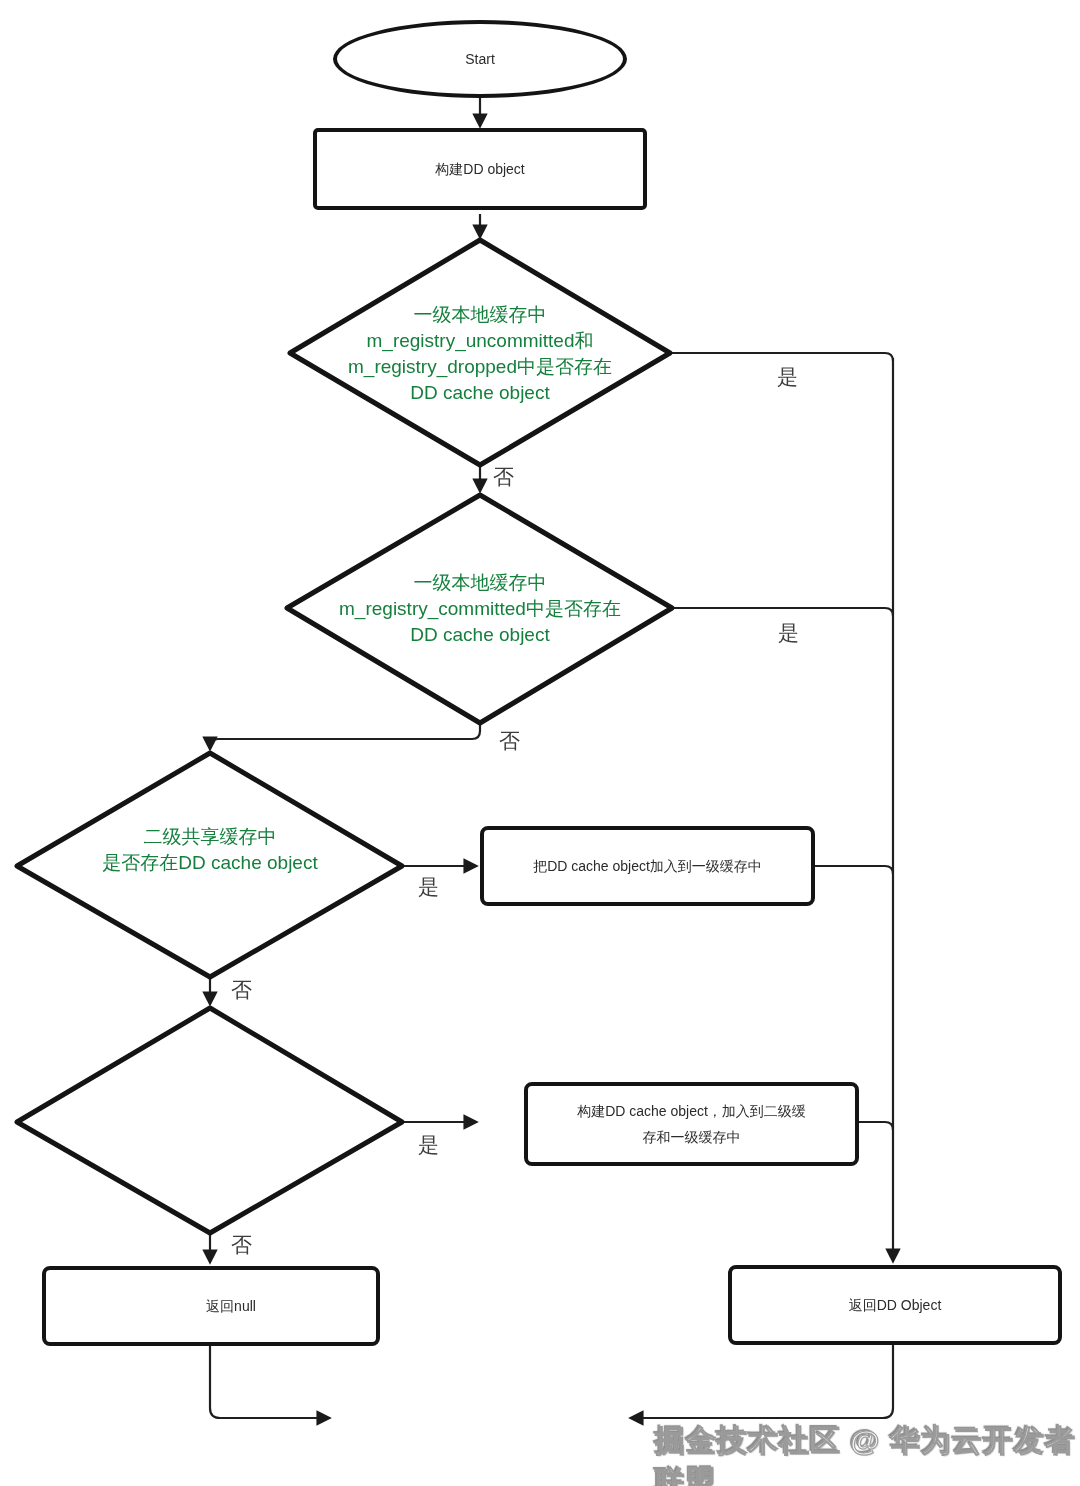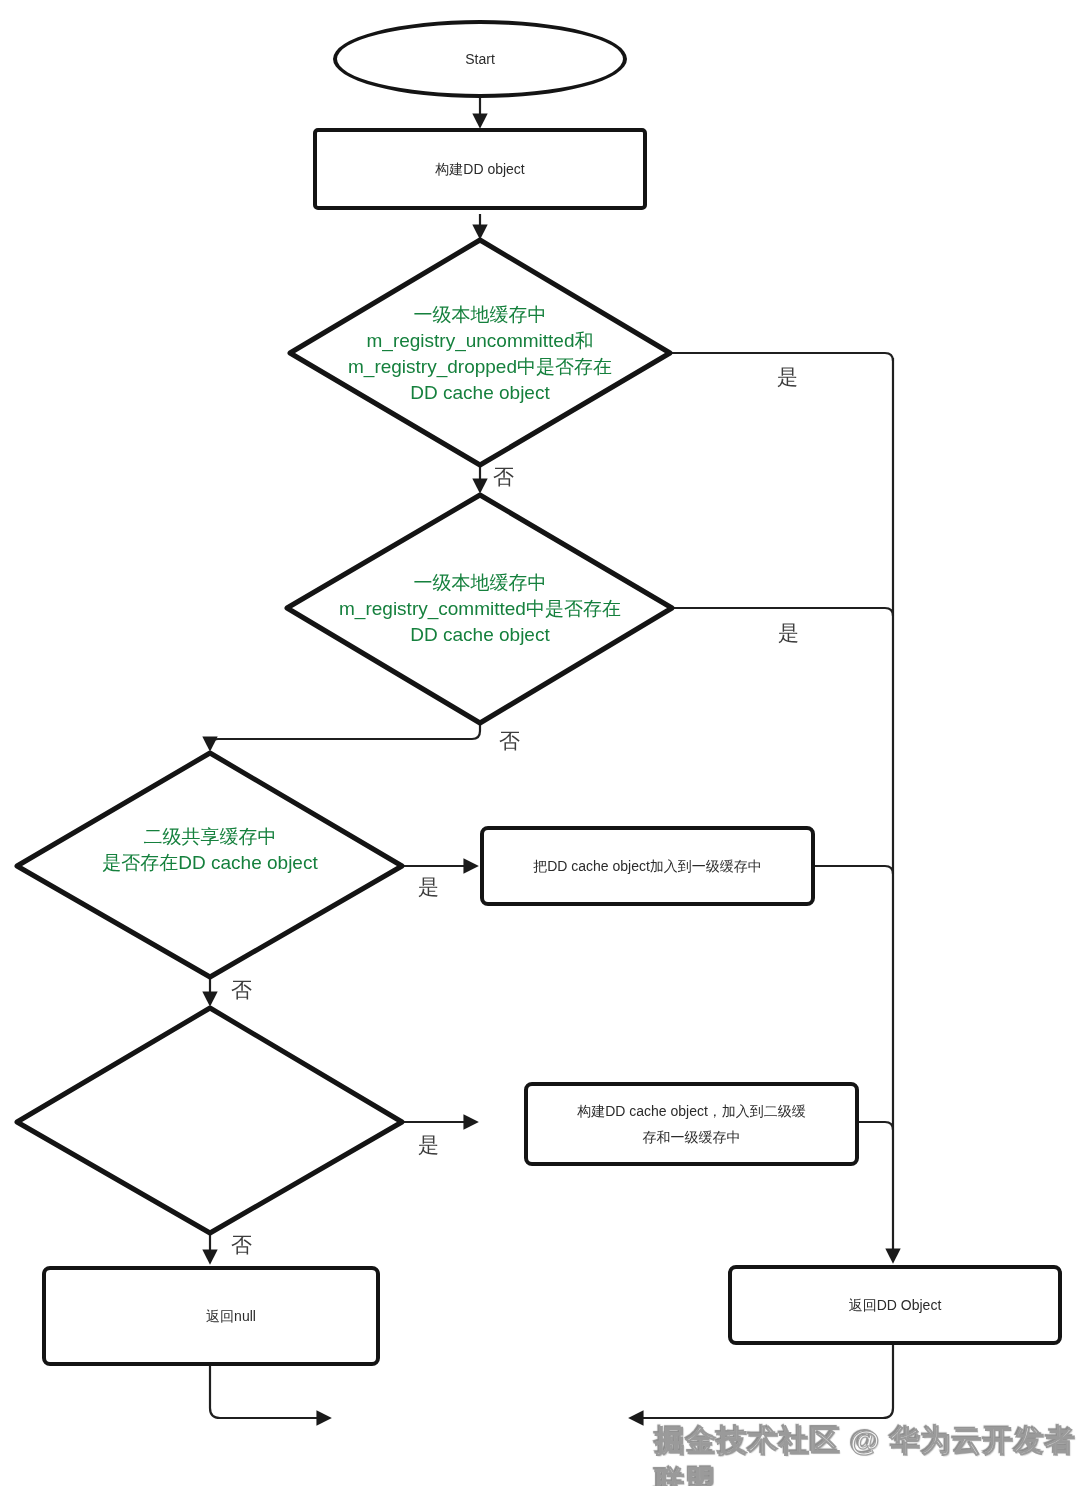--- a/index.html
+++ b/index.html
@@ -64,21 +64,21 @@
 
   <div class="node process" style="left:480px;top:826px;width:335px;height:80px;">
     <span>把DD cache object加入到一级缓存中</span>
   </div>
 
   <div class="node process" style="left:480px;top:1082px;width:335px;height:84px;margin-left:44px;">
     <span>构建DD cache object，加入到二级缓
 存和一级缓存中</span>
   </div>
 
-  <div class="node process" style="left:42px;top:1266px;width:338px;height:100px;padding-left:40px;">
+  <div class="node process" style="left:42px;top:1266px;width:338px;height:80px;padding-left:40px;">
     <span>返回null</span>
   </div>
 
   <div class="node process" style="left:728px;top:1265px;width:334px;height:80px;">
     <span>返回DD Object</span>
   </div>
 
 
   <div class="dlabel" style="left:290px;top:302px;">一级本地缓存中
 m_registry_uncommitted和

